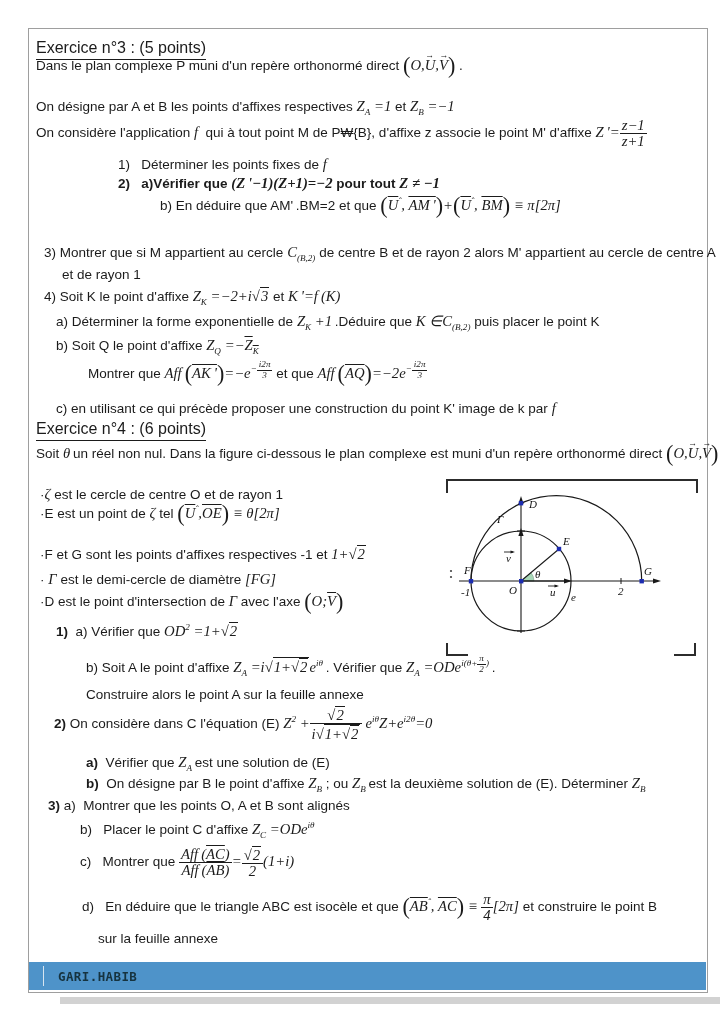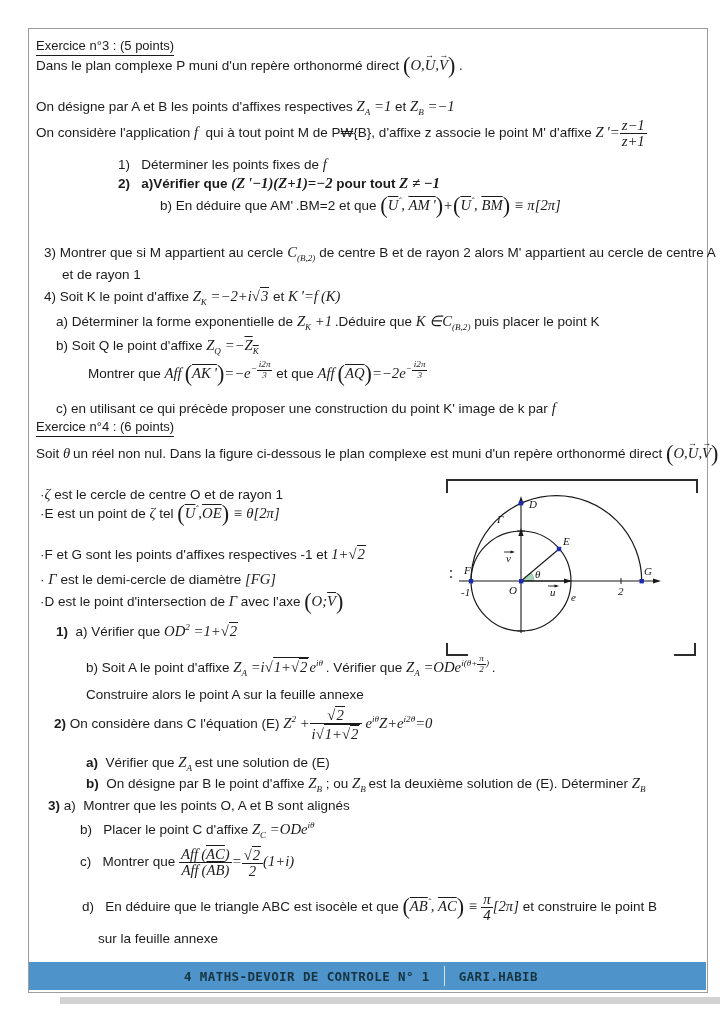--- a/index.html
+++ b/index.html
@@ -1,21 +1,21 @@
 <!DOCTYPE html>
 <html><head>
 <meta charset="utf-8">
 <style>
   html,body{margin:0;padding:0;}
   body{width:720px;height:1018px;position:relative;background:#ffffff;
        font-family:"Liberation Sans",sans-serif;color:#1b1b1b;overflow:hidden;}
   .page{position:absolute;left:28px;top:28px;width:678px;height:963px;
         border:1px solid #9e9e9e;background:#fff;}
   .ln{position:absolute;font-size:13.5px;line-height:1.25;white-space:nowrap;}
-  .t{font-size:13px;border-bottom:1.2px solid #1b1b1b;padding-bottom:1px;display:inline-block;}
+  .t{font-size:16px;border-bottom:1.2px solid #1b1b1b;padding-bottom:1px;display:inline-block;}
   .mi{font-family:"Liberation Serif",serif;font-style:italic;font-size:1.09em;margin-top:40px;}
   sub,sup{font-size:62%;line-height:0;}
   .fr{display:inline-block;vertical-align:middle;text-align:center;line-height:1.05;}
   .fr .fn{display:block;border-bottom:1px solid currentColor;padding:0 2px;}
   .fr .fd{display:block;padding:0 2px;}
   .sq{white-space:nowrap;}
   .sq .sqb{display:inline-block;border-top:1px solid currentColor;line-height:1.1;padding:0 1px;}
   .ovl{text-decoration:overline;}
   .vec{display:inline-block;position:relative;font-style:italic;}
   .vec::after{content:"→";position:absolute;left:0.05em;top:-0.68em;font-size:0.6em;font-style:normal;}
@@ -127,17 +127,16 @@
   <polygon points="112,105 107.5,103.4 107.5,106.6" fill="#191919"></polygon>
   <line x1="57" y1="71" x2="66" y2="71" stroke="#191919" stroke-width="0.9"></line>
   <polygon points="68,71 63.5,69.4 63.5,72.6" fill="#191919"></polygon>
   <text x="88" y="97" font-size="10">θ</text>
   <text x="124" y="120" font-size="13">e</text>
   <text x="14" y="115" font-size="9" font-style="normal">-1</text>
   <text x="171" y="114" font-size="10" font-style="normal">2</text>
 </svg>
 
 <div class="footer">
-  <span class="f-left">4 MATHS-DEVOIR DE CONTROLE N° 1</span>
   <span class="sep"></span>
   <span>GARI.HABIB</span>
 </div>
 <div class="shadow"></div>
 
 </body></html>

